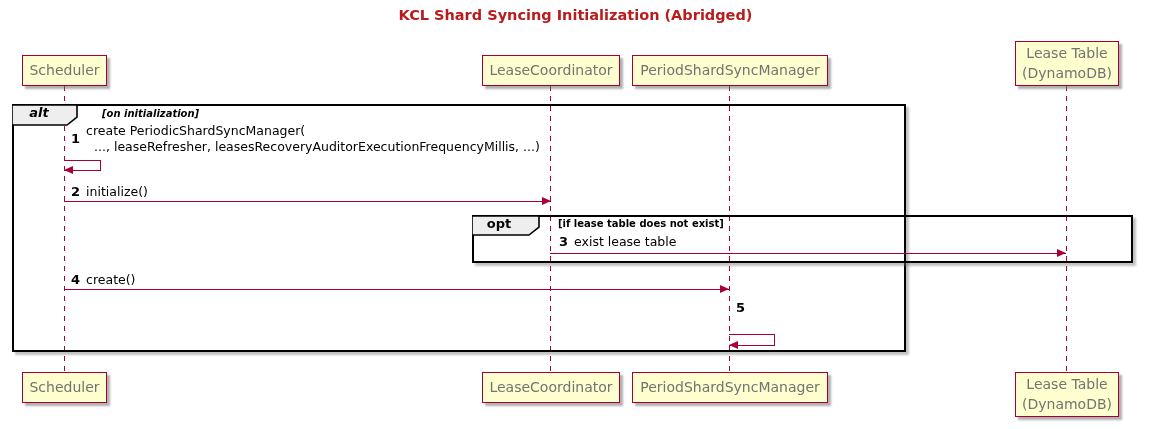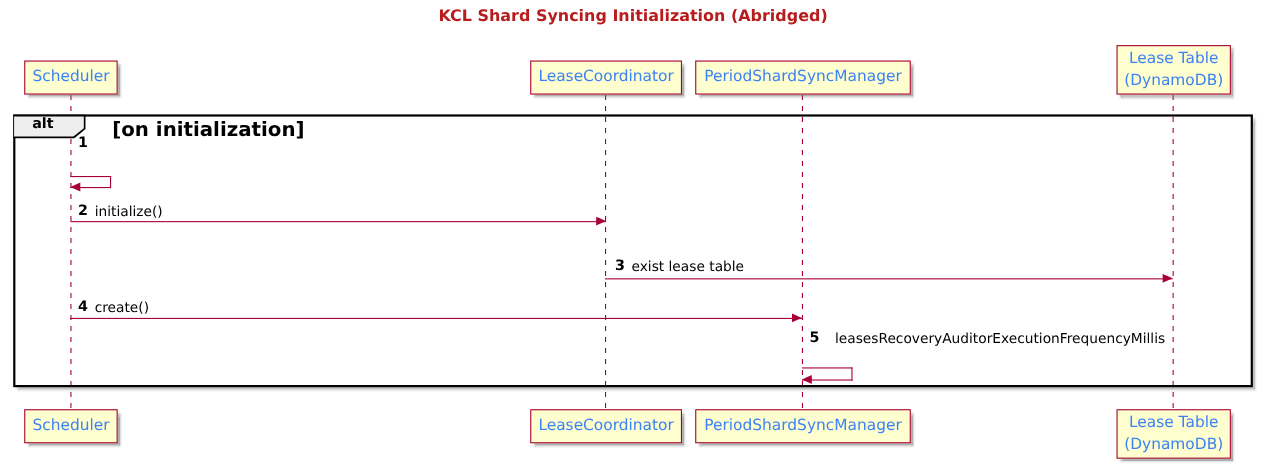--- a/index.html
+++ b/index.html
@@ -4,31 +4,31 @@
 <style>
   html,body { margin:0; padding:0; background:#ffffff; font-family:"DejaVu Sans","Liberation Sans",sans-serif; }
   .canvas { position:relative; width:1151px; height:429px; background:#ffffff; overflow:hidden; }
 
   .title { position:absolute; left:0; top:7px; width:100%; text-align:center;
            font-size:14.5px; font-weight:bold; color:#b91c1c; }
 
   .participant { position:absolute; box-sizing:border-box; background:#FEFECE;
                  border:1.7px solid #A80036; box-shadow:3px 3px 2px rgba(110,110,110,.55);
                  display:flex; align-items:center; justify-content:center;
-                 font-size:14px; color:#3b82f6; text-align:center; white-space:pre-line; line-height:1.4; }
+                 font-size:14px; color:#737373; text-align:center; white-space:pre-line; line-height:1.4; }
 
   .lifeline { position:absolute; width:1px; top:86px; height:286px;
               background-image:repeating-linear-gradient(to bottom,#A80036 0 5px,transparent 5px 10px); }
 
   .frame { position:absolute; box-sizing:border-box; border:2px solid #000;
            box-shadow:3px 3px 2px rgba(120,120,120,.45); }
   .frame-pentagon { position:absolute; left:-2px; top:-2px; display:block; }
   .frame-keyword { position:absolute; left:-2px; top:-1px; width:54px; text-align:center;
                    font-weight:bold; font-size:13px; color:#000; }
-  .frame-condition { position:absolute; font-weight:bold; font-size:18px; color:#000; white-space:nowrap; }
+  .frame-condition { position:absolute; font-weight:bold; font-size:10px; color:#000; white-space:nowrap; }
 
   .msg { position:absolute; display:flex; align-items:center; gap:6px;
          font-size:12.5px; color:#000; white-space:nowrap; line-height:16px; }
   .msg .num { font-weight:bold; font-size:13px; }
   .msg .lines { display:flex; flex-direction:column; }
   .msg .lines .l2 { margin-left:8px; }
 
   .arrow-line { position:absolute; height:1px; background:#A80036; }
   .ah-right { position:absolute; width:0; height:0;
               border-top:4px solid transparent; border-bottom:4px solid transparent;
@@ -50,62 +50,70 @@
   <div class="lifeline" style="left:550px;"></div>
   <div class="lifeline" style="left:729px;"></div>
   <div class="lifeline" style="left:1066px;"></div>
 
   <div class="participant" style="left:22px;top:55px;width:85px;height:31px;">Scheduler</div>
   <div class="participant" style="left:482px;top:55px;width:138px;height:31px;">LeaseCoordinator</div>
   <div class="participant" style="left:632px;top:55px;width:196px;height:31px;">PeriodShardSyncManager</div>
   <div class="participant" style="left:1015px;top:41px;width:104px;height:45px;">Lease Table
 (DynamoDB)</div>
 
-  <div class="frame" style="left:12px;top:104px;width:1127px;height:248px;">
+  <div class="frame" style="left:12px;top:104px;width:894px;height:248px;font-style:italic;">
     <svg class="frame-pentagon" width="66" height="22" viewBox="0 0 66 22">
       <polygon points="0,1 65,1 65,13 55,21 0,21" fill="#EEEEEE" stroke="#000000" stroke-width="1.6"></polygon>
     </svg>
     <span class="frame-keyword">alt</span>
     <span class="frame-condition" style="left:88px;top:2px;">[on initialization]</span>
   </div>
 
   <div class="msg" style="left:71px;top:123px;">
     <span class="num">1</span>
     <span class="lines">
+      <span class="l1">create PeriodicShardSyncManager(</span>
+      <span class="l2">..., leaseRefresher, leasesRecoveryAuditorExecutionFrequencyMillis, ...)</span>
     </span>
   </div>
   <div class="self-loop" style="left:64px;top:160px;width:37px;height:11px;"></div>
   <div class="ah-left" style="left:64px;top:166px;"></div>
 
   <div class="msg" style="left:71px;top:184px;">
     <span class="num">2</span>
     <span>initialize()</span>
   </div>
   <div class="arrow-line" style="left:64px;top:201px;width:487px;"></div>
   <div class="ah-right" style="left:542px;top:197px;"></div>
 
+  <div class="frame" style="left:472px;top:215px;width:661px;height:48px;">
+    <svg class="frame-pentagon" width="68" height="21" viewBox="0 0 68 21">
+      <polygon points="0,1 67,1 67,12 57,20 0,20" fill="#EEEEEE" stroke="#000000" stroke-width="1.6"></polygon>
+    </svg>
+    <span class="frame-keyword">opt</span>
+    <span class="frame-condition" style="left:84px;top:1px;">[if lease table does not exist]</span>
+  </div>
 
   <div class="msg" style="left:559px;top:234px;">
     <span class="num">3</span>
     <span>exist lease table</span>
   </div>
   <div class="arrow-line" style="left:550px;top:253px;width:516px;"></div>
   <div class="ah-right" style="left:1057px;top:249px;"></div>
 
   <div class="msg" style="left:71px;top:272px;">
     <span class="num">4</span>
     <span>create()</span>
   </div>
   <div class="arrow-line" style="left:64px;top:289px;width:665px;"></div>
   <div class="ah-right" style="left:720px;top:285px;"></div>
 
   <div class="msg" style="left:736px;top:300px;">
     <span class="num">5</span>
     <span class="lines">
-      <span class="l2">leasesRecoveryAuditorExecutionFrequencyMillis</span>
     </span>
   </div>
   <div class="self-loop" style="left:729px;top:334px;width:46px;height:12px;"></div>
   <div class="ah-left" style="left:729px;top:341px;"></div>
 
   <div class="participant" style="left:22px;top:372px;width:85px;height:31px;">Scheduler</div>
   <div class="participant" style="left:482px;top:372px;width:138px;height:31px;">LeaseCoordinator</div>
   <div class="participant" style="left:632px;top:372px;width:196px;height:31px;">PeriodShardSyncManager</div>
   <div class="participant" style="left:1015px;top:372px;width:104px;height:45px;">Lease Table
 (DynamoDB)</div>

